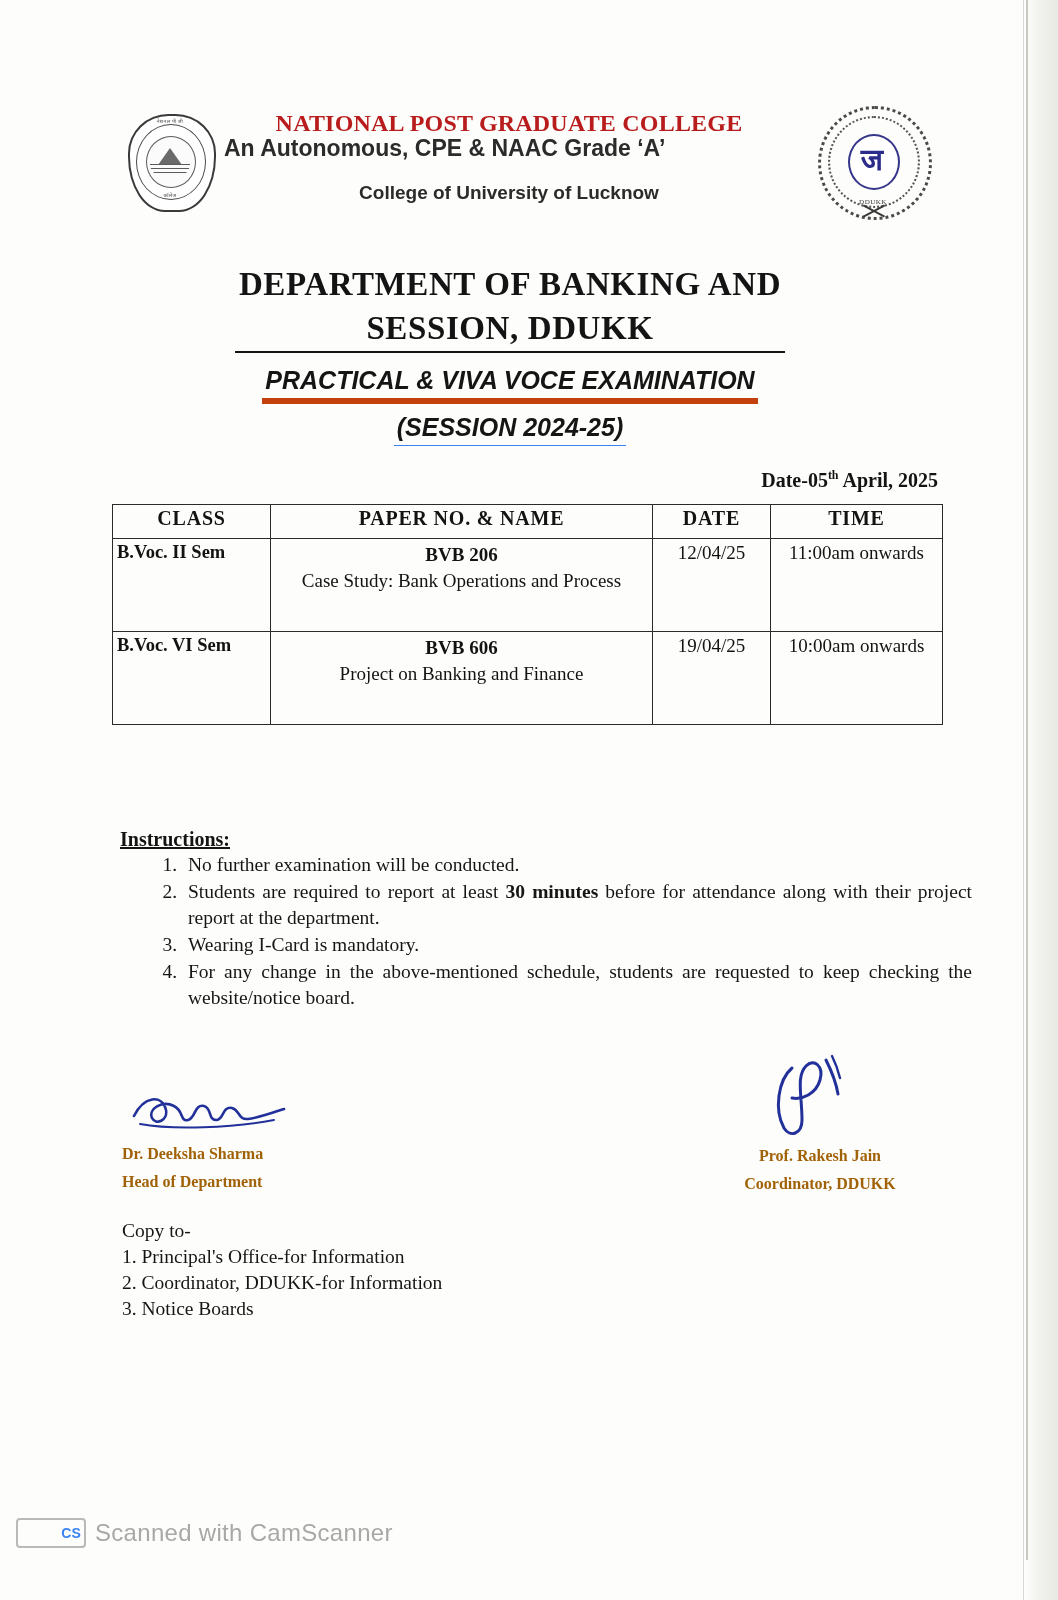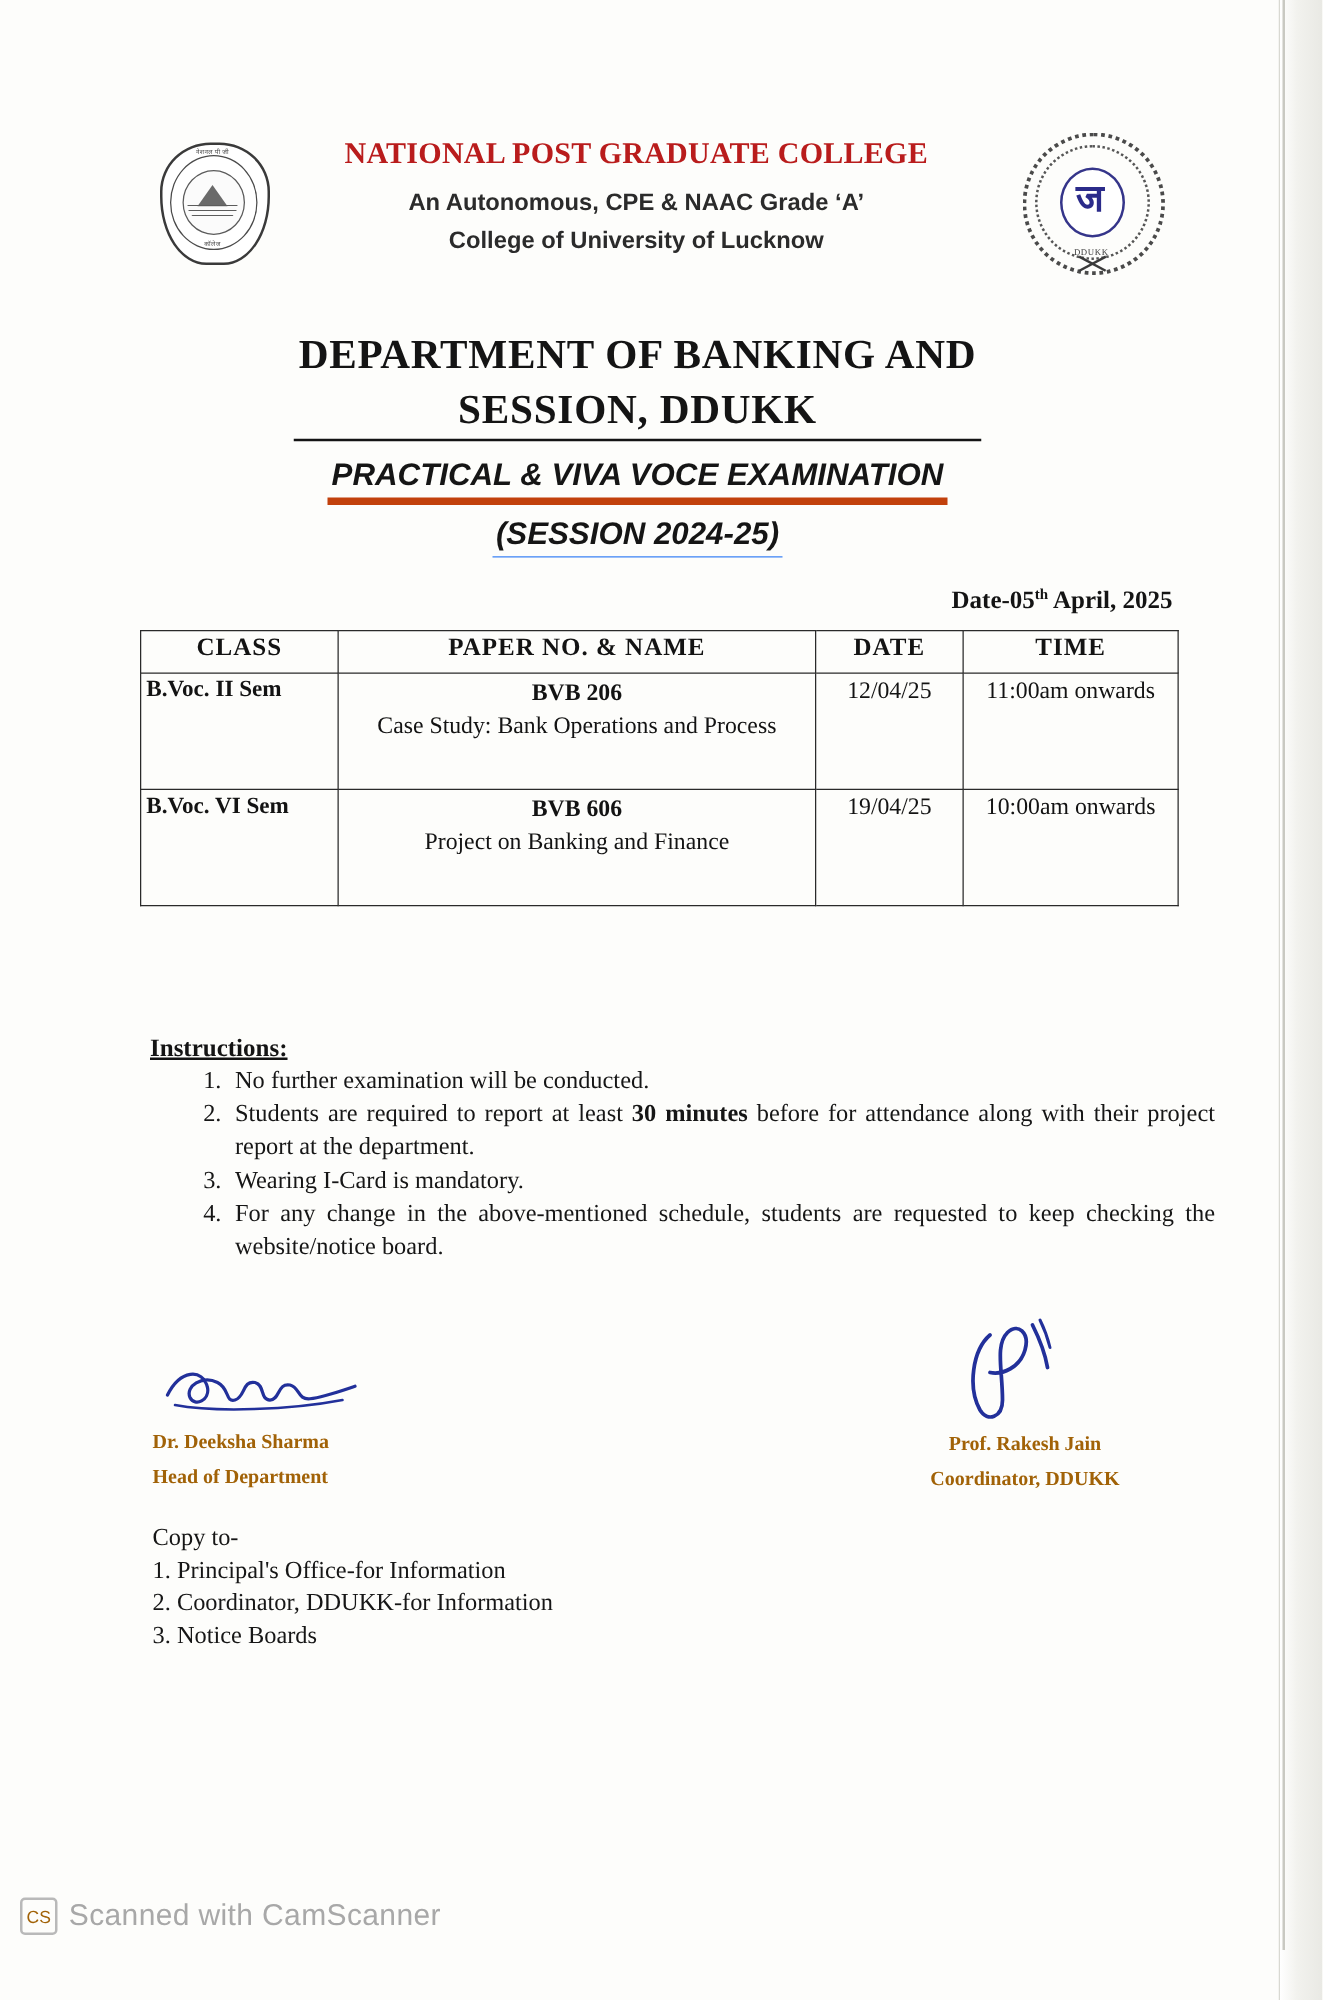--- a/index.html
+++ b/index.html
@@ -123,26 +123,26 @@
     font-family: Liberation Serif, serif;
     font-weight: bold;
     font-size: 24px;
     letter-spacing: .2px;
     color: #b91c1c;
     white-space: nowrap;
   }
   .college-sub1 {
     position: absolute;
     left: 104px;
-    top: 56px;
+    top: 39px;
     width: 570px;
-    text-align: center;
+    text-align: left;
     font-family: "Liberation Sans", sans-serif;
     font-weight: bold;
-    font-size: 19px;
+    font-size: 23px;
     color: #2b2b2b;
   }
   .college-sub2 {
     position: absolute;
     left: 104px;
     top: 86px;
     width: 570px;
     text-align: center;
     font-family: "Liberation Sans", sans-serif;
     font-weight: bold;
@@ -413,27 +413,28 @@
     bottom: 52px;
     display: flex;
     align-items: center;
     gap: 9px;
   }
   .cam-badge {
     width: 26px;
     height: 26px;
     border: 2px solid #b9b9b9;
     border-radius: 4px;
-    color: #a16207;
+    color: #3b82f6;
     font-family: "Liberation Sans", sans-serif;
-    font-weight: normal;
+    font-weight: bold;
     font-size: 14px;
     display: flex;
     align-items: center;
     justify-content: center;
+    padding-left: 40px;
   }
   .cam-text {
     font-family: "Liberation Sans", sans-serif;
     font-size: 24px;
     color: #a8a8a8;
     letter-spacing: .3px;
   }
 </style>
 </head>
 <body>

